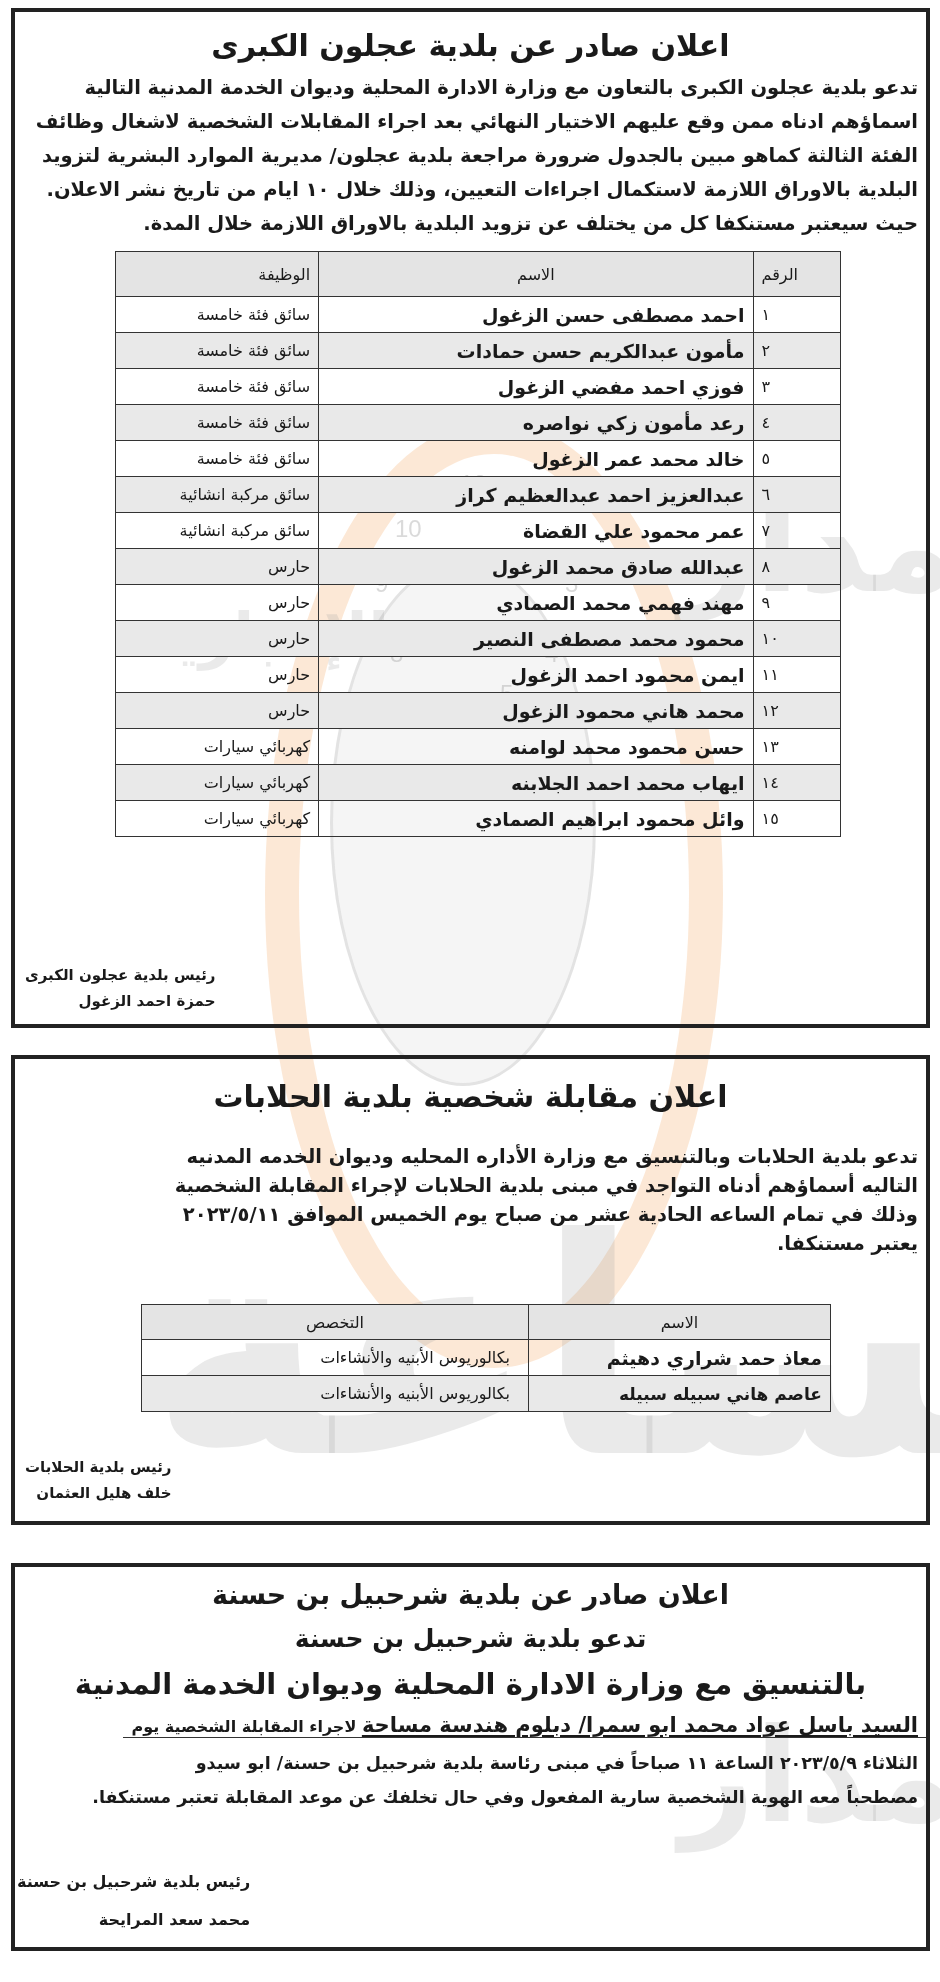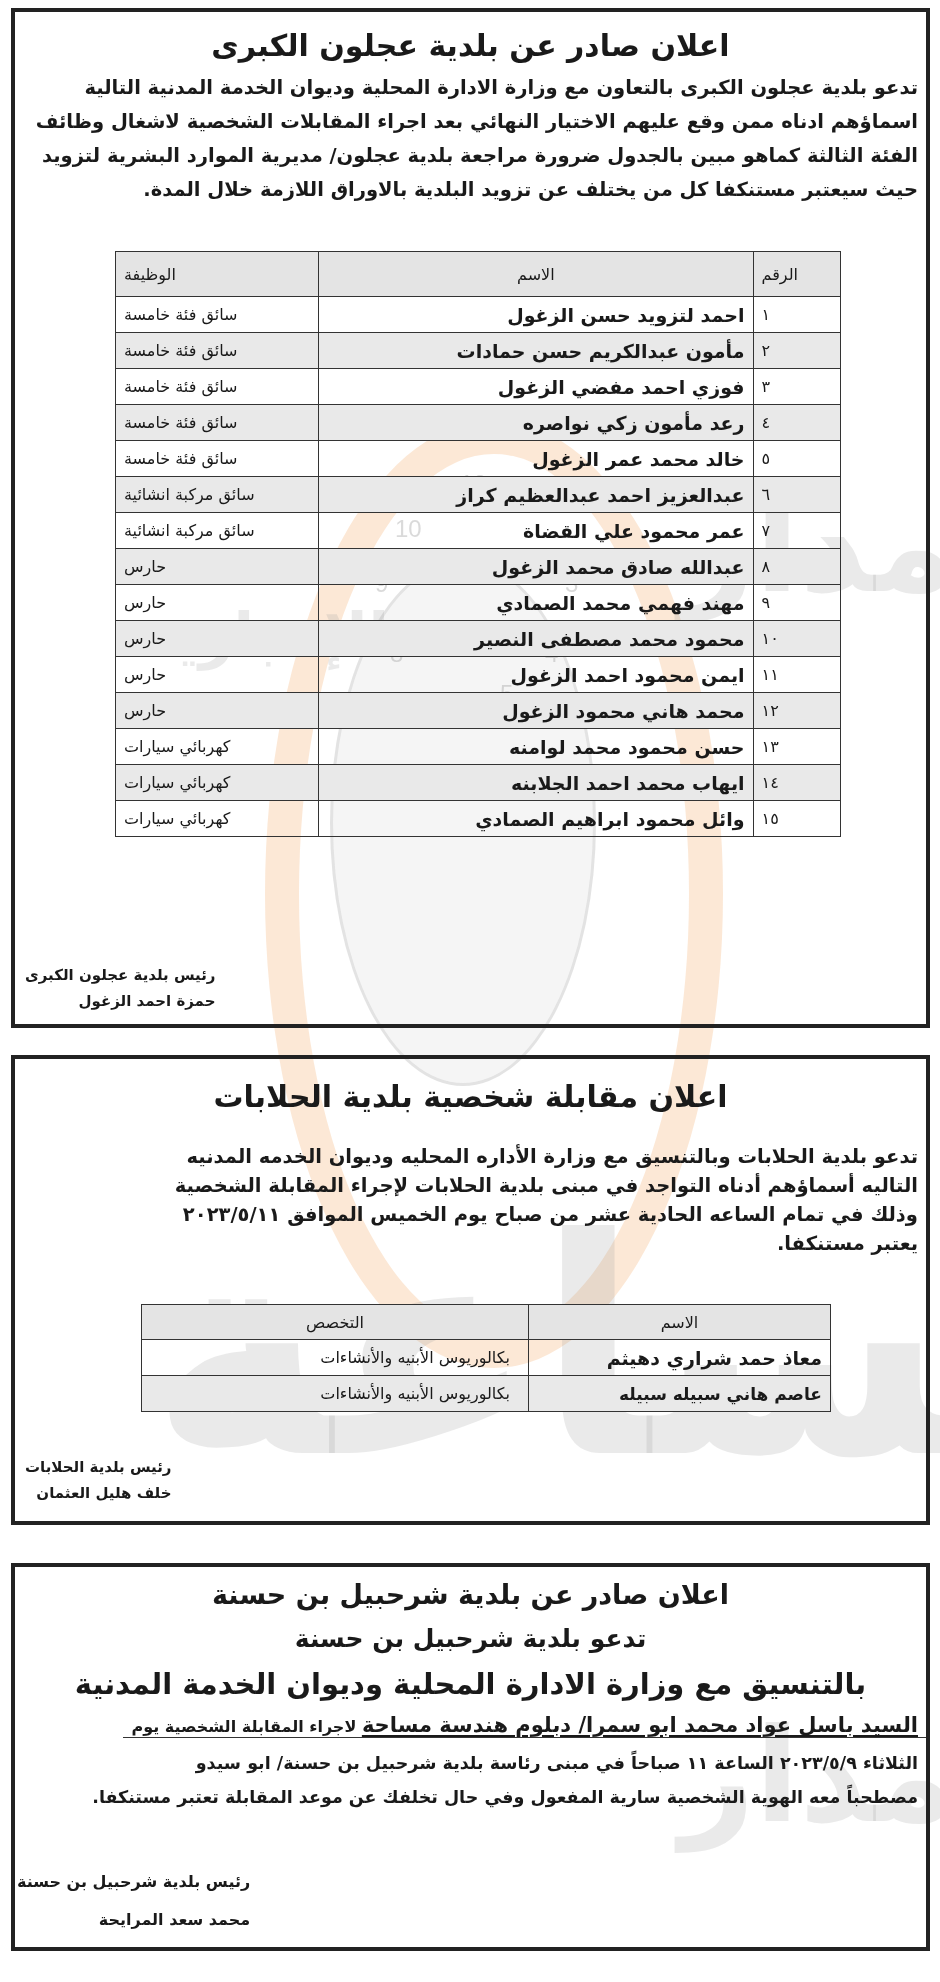--- a/index.html
+++ b/index.html
@@ -17,21 +17,21 @@
     z-index: 1; direction: rtl;
   }
   .title { text-align: center; font-weight: bold; font-size: 30px; margin: 14px 0 6px 0; }
   .para { font-weight: bold; font-size: 19.5px; line-height: 34px; text-align: justify; padding: 0 8px; margin: 0; text-align-last: right; }
   table.grid { border-collapse: collapse; direction: rtl; position: absolute; }
   table.grid td, table.grid th { border: 1.5px solid #333; font-size: 16px; padding: 0 8px; height: 35px; }
   table.grid th { background: #e4e4e4; font-weight: normal; font-size: 16px; height: 44px; }
   table.grid tr.even td { background: #e9e9e9; }
   .c-num { width: 70px; text-align: left; }
   .c-name { width: 415px; text-align: right; font-weight: bold; font-size: 19px !important; }
-  .c-job { width: 185px; text-align: left; margin-left: 24px; }
+  .c-job { width: 185px; text-align: right; margin-left: 24px; }
   .sig { position: absolute; font-weight: bold; font-size: 15px; line-height: 26px; text-align: right; direction: rtl; }
   .center-line { text-align: center; font-weight: bold; }
   .underline { text-decoration: underline; text-underline-offset: 3px; }
 </style>
 </head>
 <body>
 
 <div class="wm wm-ring" style="left:265px; top:420px; width:390px; height:880px;"></div>
 <div class="wm wm-face" style="left:330px; top:560px; width:260px; height:520px;"></div>
 <div class="wm wm-letter" style="left:680px; top:470px; font-size:130px;">مدار</div>
@@ -47,35 +47,36 @@
 <div class="wm wm-num" style="left:545px; top:640px;">4</div>
 <div class="wm wm-num" style="left:500px; top:680px;">5</div>
 <div class="wm wm-num" style="left:460px; top:690px;">6</div>
 
 <section class="box" style="top:8px; height:1012px;">
   <h1 class="title" style="margin-top:16px; margin-bottom:8px;">اعلان صادر عن بلدية عجلون الكبرى</h1>
   <div>
     <p class="para">تدعو بلدية عجلون الكبرى بالتعاون مع وزارة الادارة المحلية وديوان الخدمة المدنية التالية</p>
     <p class="para">اسماؤهم ادناه ممن وقع عليهم الاختيار النهائي بعد اجراء المقابلات الشخصية لاشغال وظائف</p>
     <p class="para">الفئة الثالثة كماهو مبين بالجدول ضرورة مراجعة بلدية عجلون/ مديرية الموارد البشرية لتزويد</p>
+    <p class="para">البلدية بالاوراق اللازمة لاستكمال اجراءات التعيين، وذلك خلال ١٠ ايام من تاريخ نشر الاعلان.</p>
     <p class="para">حيث سيعتبر مستنكفا كل من يختلف عن تزويد البلدية بالاوراق اللازمة خلال المدة.</p>
   </div>
 
   <table class="grid" style="right:85px; top:239px; width:726px;">
     <thead>
       <tr>
         <th class="c-num">الرقم</th>
         <th class="c-name" style="font-weight:normal; text-align:center; font-size:16px !important;">الاسم</th>
         <th class="c-job">الوظيفة</th>
       </tr>
     </thead>
     <tbody>
       <tr>
         <td class="c-num">١</td>
-        <td class="c-name">احمد لتزويد حسن الزغول</td>
+        <td class="c-name">احمد مصطفى حسن الزغول</td>
         <td class="c-job">سائق فئة خامسة</td>
       </tr>
       <tr class="even">
         <td class="c-num">٢</td>
         <td class="c-name">مأمون عبدالكريم حسن حمادات</td>
         <td class="c-job">سائق فئة خامسة</td>
       </tr>
       <tr>
         <td class="c-num">٣</td>
         <td class="c-name">فوزي احمد مفضي الزغول</td>

